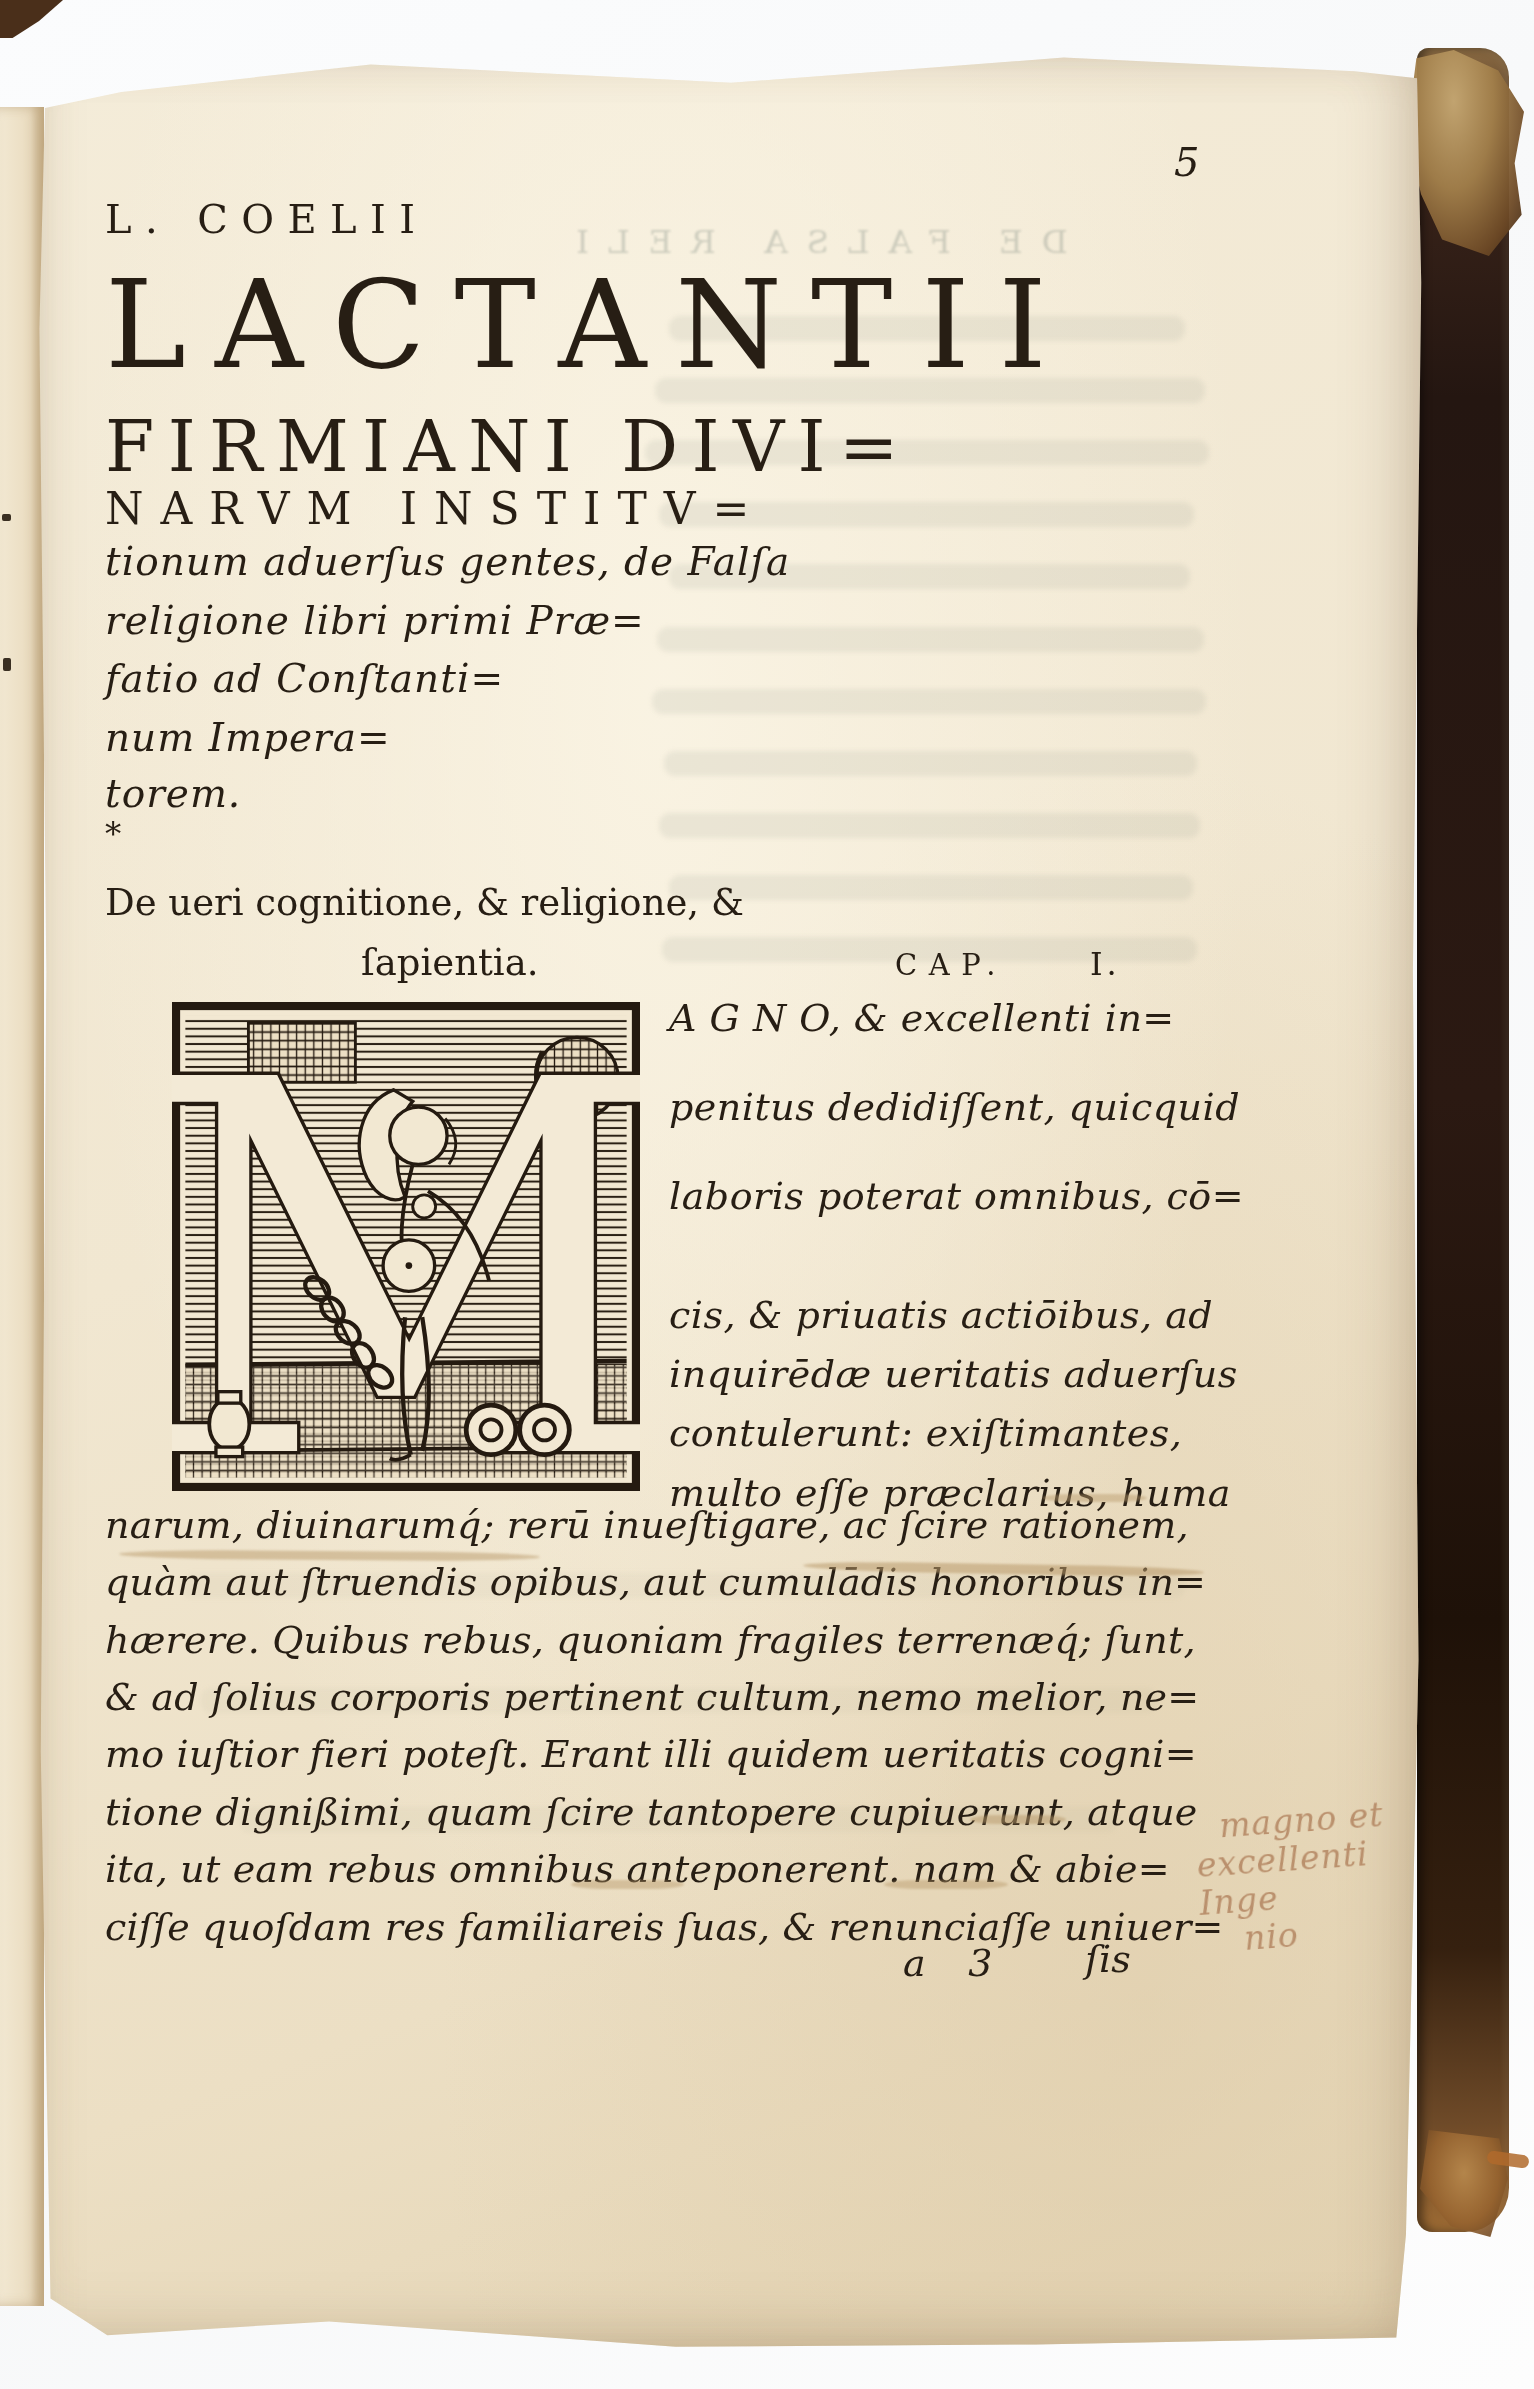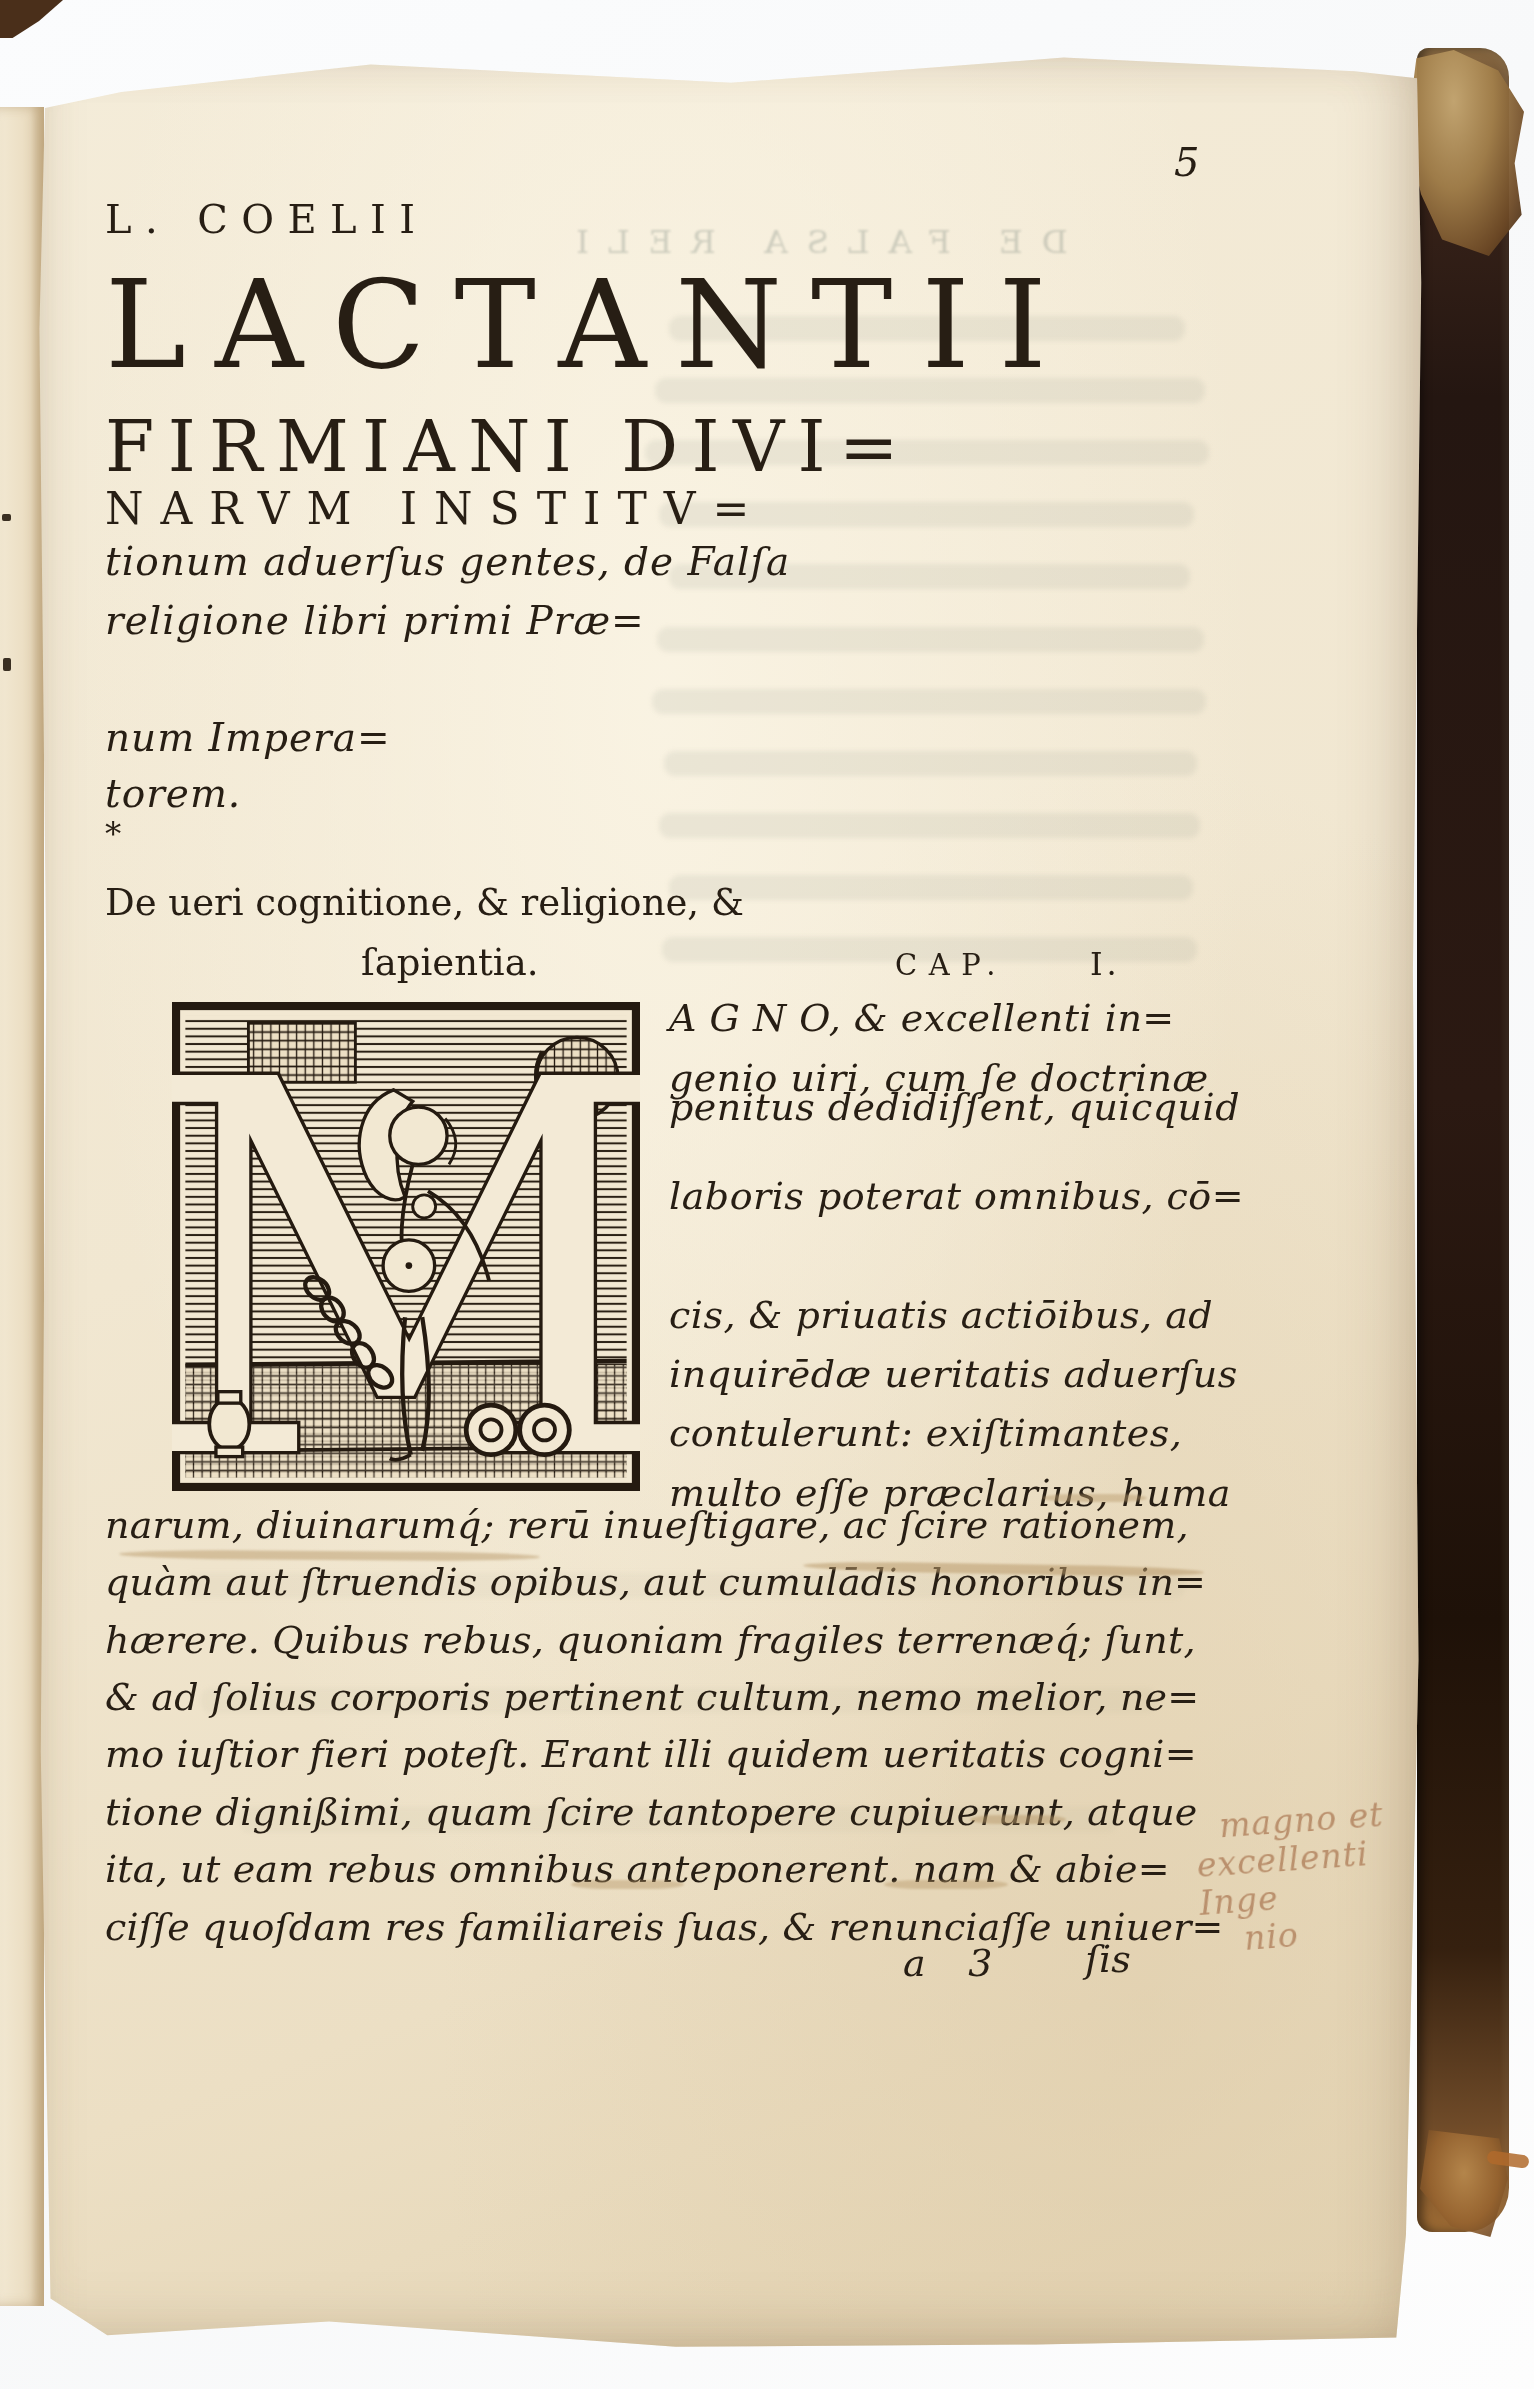--- a/index.html
+++ b/index.html
@@ -128,20 +128,21 @@
     <div class="folio">5</div>
 
     <div class="column">
 
       <div class="tl caps t-author">L. COELII</div>
       <div class="tl caps t-main">LACTANTII</div>
       <div class="tl caps t-sub1">FIRMIANI DIVI=</div>
       <div class="tl caps t-sub2">NARVM INSTITV=</div>
       <div class="tl t-it t-st0">tionum aduerſus gentes, de Falſa</div>
       <div class="tl t-it t-st1">religione libri primi Præ=</div>
+      <div class="tl t-it t-st2">fatio ad Conſtanti=</div>
       <div class="tl t-it t-st3">num Impera=</div>
       <div class="tl t-it t-st4">torem.</div>
       <div class="tl t-ast">*</div>
 
       <div class="tl t-head">De ueri cognitione, &amp; religione, &amp;</div>
       <div class="headrow">
         <span class="sap">ſapientia.</span>
         <span class="cap caps">CAP.</span>
         <span class="num caps">I.</span>
       </div>
@@ -198,21 +199,20 @@
           <circle cx="248" cy="276" r="27" stroke-width="3.5"></circle>
           <circle cx="248" cy="276" r="3.5" fill="#241a10" stroke="none"></circle>
           <path d="M268,198 C302,218 322,252 332,292" fill="none" stroke-width="4"></path>
           <path d="M244,330 C238,392 242,440 250,474" fill="none" stroke-width="4.5"></path>
           <path d="M262,330 C272,392 270,438 262,470" fill="none" stroke-width="4.5"></path>
           <path d="M250,474 q-14,8 -22,4" fill="none" stroke-width="4"></path>
         </g>
       </svg>
 
       <div class="colline" style="top:943px;text-align:center;">A G N O, &amp; excellenti in=</div>
-      <div class="colline" style="top:1003px;">genio uiri, cum ſe doctrinæ</div>
       <div class="colline" style="top:1032px;">penitus dedidiſſent, quicquid</div>
       <div class="colline" style="top:1121px;">laboris poterat omnibus, cō=</div>
       <div class="colline" style="top:1240px;">cis, &amp; priuatis actiōibus, ad</div>
       <div class="colline" style="top:1299px;">inquirēdæ ueritatis aduerſus</div>
       <div class="colline" style="top:1358px;">contulerunt: exiſtimantes,</div>
       <div class="colline" style="top:1418px;">multo eſſe præclarius, huma</div>
 
       <div class="fullline" style="top:1450px;">narum, diuinarumq́; rerū inueſtigare, ac ſcire rationem,</div>
       <div class="fullline" style="top:1507px;">quàm aut ſtruendis opibus, aut cumulādis honoribus in=</div>
       <div class="fullline" style="top:1622px;">&amp; ad ſolius corporis pertinent cultum, nemo melior, ne=</div>

